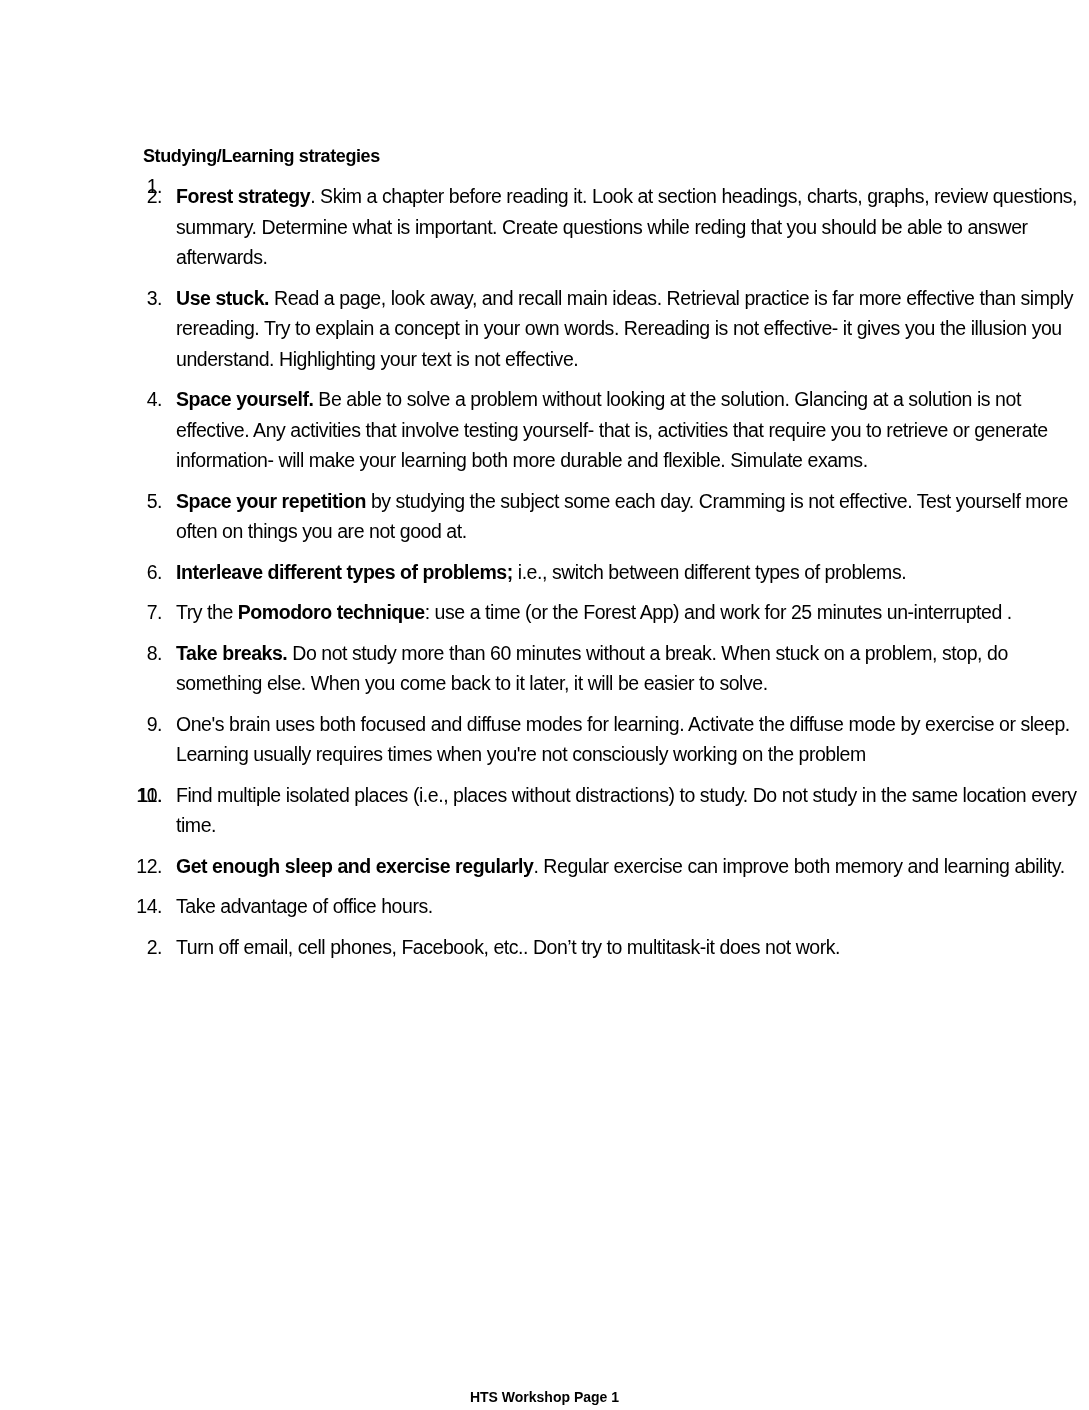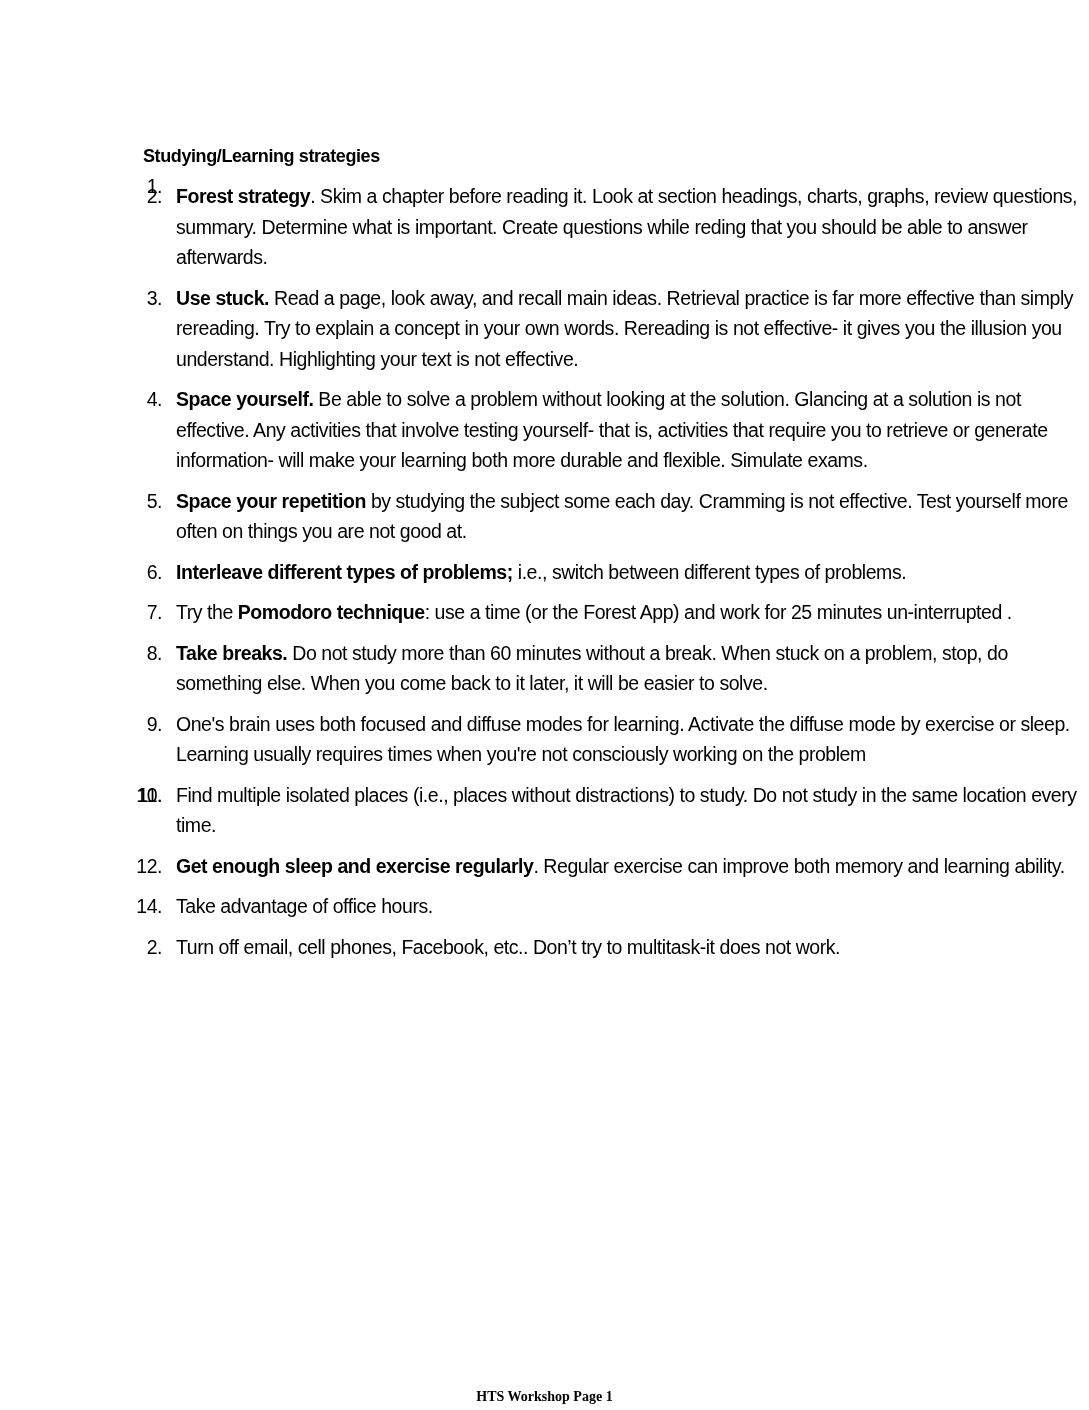--- a/index.html
+++ b/index.html
@@ -19,21 +19,21 @@
       position: absolute; left: 128px; top: 171px; width: 950px;
       margin: 0; padding: 0; list-style: none;
       font-family: "Liberation Sans", sans-serif; font-size: 19.5px; line-height: 30.5px;
       letter-spacing: -0.45px;
     }
     .list li { position: relative; padding-left: 48px; margin-bottom: 10px; }
     .list li .num { position: absolute; left: 0; width: 34px; text-align: right; }
     .list li b { font-weight: bold; }
     .footer {
       position: absolute; left: 0; width: 1089px; top: 1389px; text-align: center;
-      font-family: Liberation Serif, serif; font-size: 14px; font-weight: bold; margin: 0;
+      font-family: Liberation Sans, sans-serif; font-size: 14px; font-weight: bold; margin: 0;
     }
   </style>
 </head>
 <body>
 
 <div class="page">
   <h2 class="subtitle">Studying/Learning strategies</h2>
 
   <ol class="list">
     <li><span class="num">1.</span></li>

